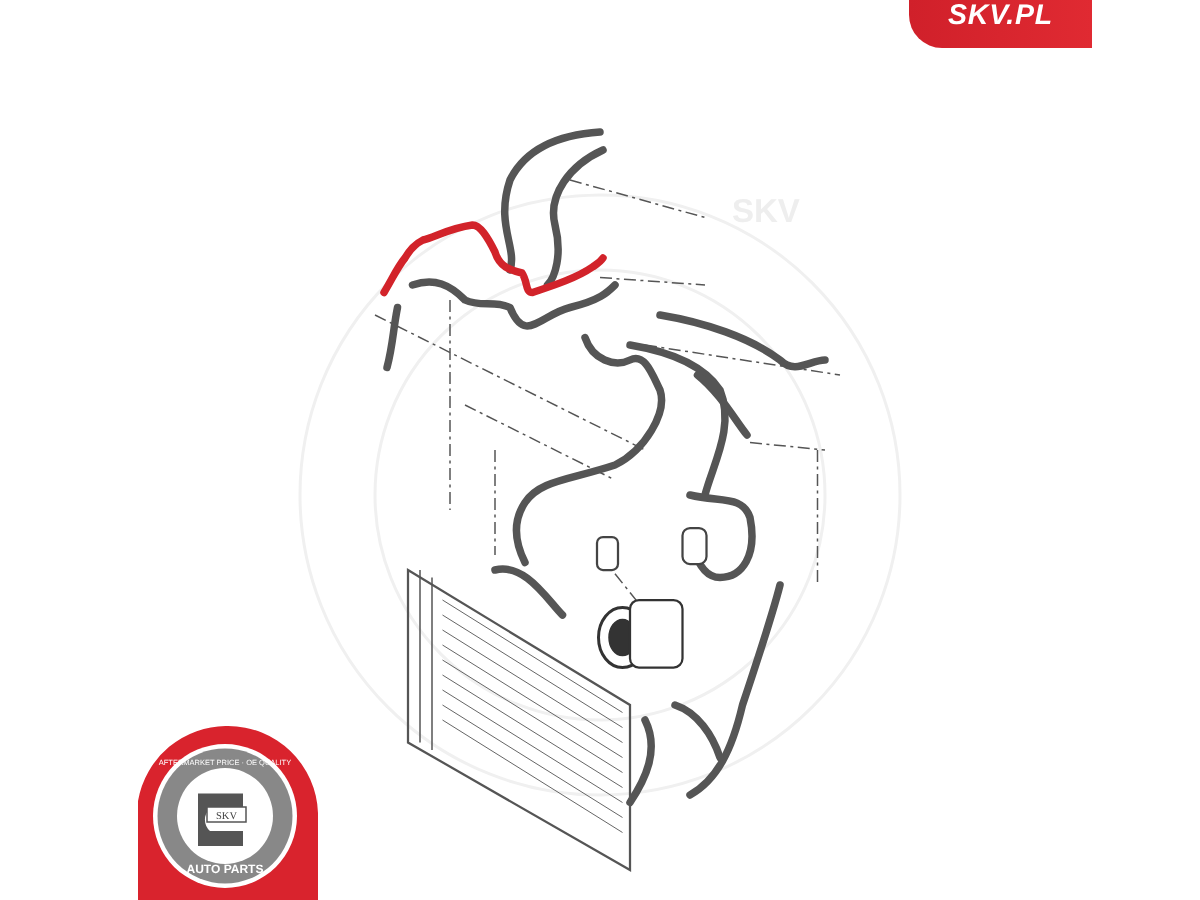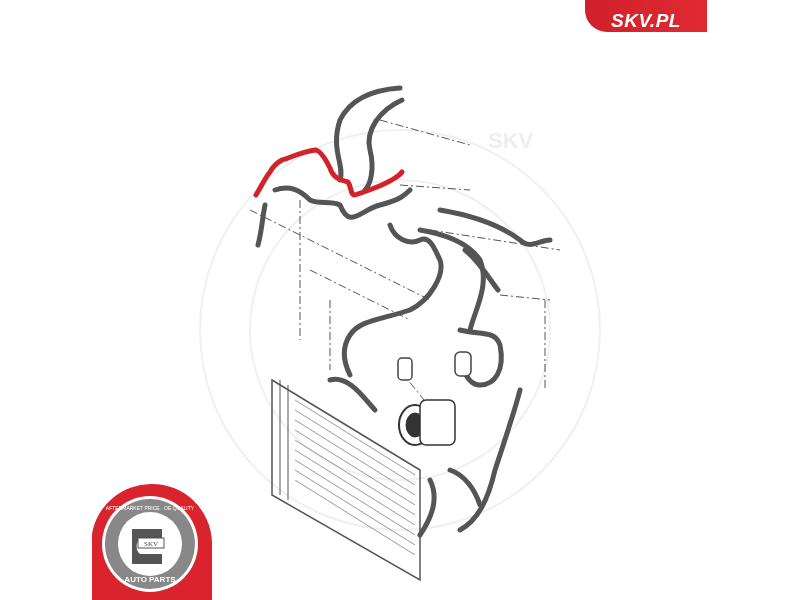--- a/index.html
+++ b/index.html
@@ -1,17 +1,17 @@
 <!DOCTYPE html>
 <html><head>
 <meta charset="utf-8">
 <style>
   html,body{margin:0;padding:0;background:#fff;}
   body{width:800px;height:600px;position:relative;overflow:hidden;font-family:"Liberation Sans",sans-serif;}
-  .brand-tab{position:absolute;left:585px;top:0;width:122px;height:32px;background:linear-gradient(90deg,#d0202a,#e02a32);border-bottom-left-radius:22px;display:flex;align-items:flex-end;justify-content:center;}
+  .brand-tab{position:absolute;left:606px;top:0;width:122px;height:32px;background:linear-gradient(90deg,#d0202a,#e02a32);border-bottom-left-radius:22px;display:flex;align-items:flex-start;justify-content:center;}
   .brand-tab span{color:#fff;font-weight:bold;font-style:italic;font-size:19px;letter-spacing:0.5px;font-family:"Liberation Sans",sans-serif;}
   .diagram{position:absolute;left:0;top:0;width:800px;height:600px;}
   .badge{position:absolute;left:92px;top:484px;width:120px;height:116px;}
 </style>
 </head>
 <body>
 
 <div class="brand-tab">
   <span>SKV.PL</span>
 </div>

